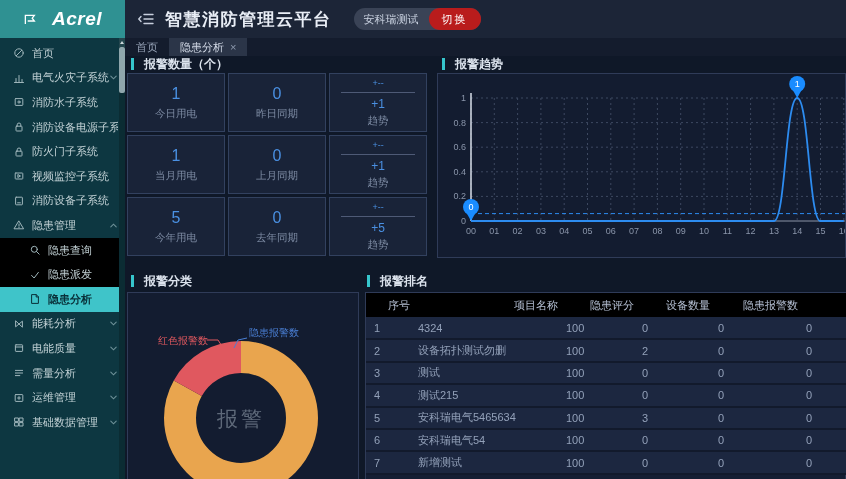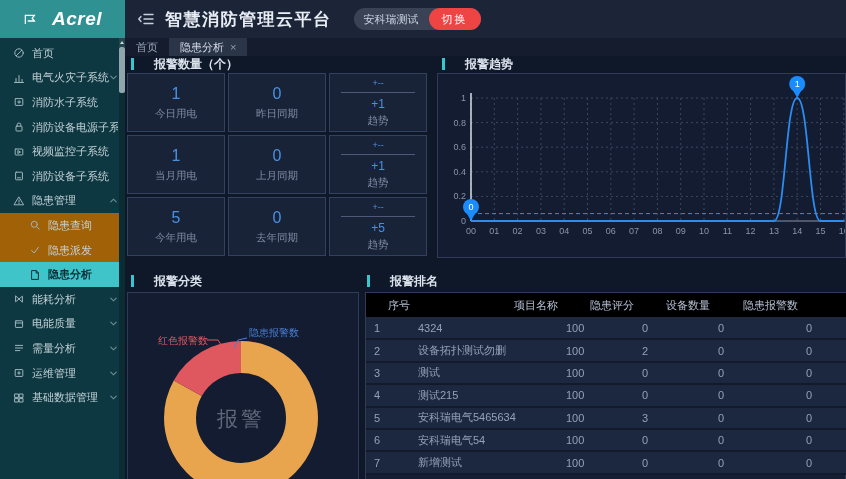--- a/index.html
+++ b/index.html
@@ -6,42 +6,42 @@
   html,body{width:846px;height:479px;overflow:hidden}
   body{background:#0f1828;font-family:"Liberation Sans","DejaVu Sans",sans-serif}
   #app{position:relative;width:846px;height:479px;overflow:hidden}
   
   header{position:absolute;top:0;left:0;right:0;height:38px;background:#1c2537;display:flex;align-items:center;z-index:5}
   .logo{width:125px;height:38px;background:#2f9192;color:#fff;display:flex;align-items:center;justify-content:center;gap:14px;font-weight:bold;font-style:italic;font-size:19px;letter-spacing:.5px;flex:none}
   .collapse{margin-left:12px;cursor:pointer;flex:none}
   .title{margin-left:10px;color:#e9eef6;font-size:17px;font-weight:bold;letter-spacing:1.5px}
   .badge{margin-left:22px;height:22px;display:flex;align-items:center;background:#3a4356;border-radius:11px;font-size:11px}
   .badge-label{padding:0 10px;color:#cdd5e3}
-  .switch{height:22px;padding:0 13px;border:none;border-radius:11px;background:#ef4444;color:#fff;font-size:11px;letter-spacing:2px;cursor:pointer}
+  .switch{height:22px;padding:0 13px;border:none;border-radius:11px;background:#b91c1c;color:#fff;font-size:11px;letter-spacing:2px;cursor:pointer}
   
   #sidebar{position:absolute;top:38px;left:0;width:125px;bottom:0;background:#0d3741;padding-top:3px;overflow:hidden}
   .mi{height:24.6px;display:flex;align-items:center;padding:0 7px 0 13px;color:#c3d2d6;font-size:11px;cursor:pointer}
   .mi-ico{margin-right:7px;flex:none}
   .mi-label{flex:1;white-space:nowrap;overflow:hidden}
   .chev{flex:none;opacity:.85}
-  .sub{background:#a16207}
+  .sub{background:#000000}
   .sub .mi{padding-left:29px}
   .mi.selected{background:#3fc4c9;color:#093039;font-weight:bold}
   .sb-scroll{position:absolute;top:0;right:0;width:6px;bottom:0;background:#0b2c33}
   .sb-arrow{position:absolute;top:0;right:0;width:6px;height:9px;background:#24464e}
   .sb-arrow:after{content:"";position:absolute;left:1px;top:3px;border-left:2px solid transparent;border-right:2px solid transparent;border-bottom:3px solid #cdd8db}
   .sb-thumb{position:absolute;top:9px;right:0;width:6px;height:46px;background:#8fa6ac;border-radius:2px}
   
   #tabbar{position:absolute;top:38px;left:125px;right:0;height:18px;background:#141c2d;display:flex}
   .tab{height:18px;display:flex;align-items:center;padding:0 11px;font-size:11px;color:#9aa6ba;cursor:pointer}
   .tab.active{background:#2b3548;color:#d6dde9}
   .tab-close{margin-left:6px;font-size:11px;color:#8d99ad;cursor:pointer}
   
   #main{position:absolute;left:125px;top:56px;right:0;bottom:0;background:#0f1828;overflow:hidden}
-  .sec-title{position:absolute;display:flex;align-items:center;gap:20px;font-size:12px;font-weight:bold;color:#dce3ed;height:14px}
+  .sec-title{position:absolute;display:flex;align-items:center;gap:10px;font-size:12px;font-weight:bold;color:#dce3ed;height:14px}
   .sec-title .bar{width:3px;height:12px;background:#36c6cd;display:inline-block}
   .panel{position:absolute;background:#131c30;border:1px solid #2f3b58}
   #cards{position:absolute;left:2px;top:17px;display:grid;grid-template-columns:repeat(3,98px);grid-auto-rows:59px;gap:3px}
   .card{background:#192338;border:1px solid #32415f;display:flex;flex-direction:column;align-items:center;justify-content:center}
   .card-val{font-size:16px;color:#4a90e2;line-height:20px}
   .card-lab{font-size:10.5px;color:#7e8ca4;margin-top:3px}
   .trend-top{font-size:9px;color:#4a90e2}
   .trend-div{width:74px;height:1px;background:#4e5a76;margin:4px 0}
   .trend-val{font-size:12px;color:#4a90e2}
   #trendPanel{left:312px;top:17px;right:0;height:185px}
@@ -99,20 +99,27 @@
             <circle cx="6" cy="6" r="1.1"></circle>
           </svg>
           <span class="mi-label">消防水子系统</span>
         </div>
         <div class="mi">
           <svg class="mi-ico" viewBox="0 0 12 12" width="12" height="12" fill="none" stroke="#9fb6bb" stroke-width="1" stroke-linecap="round" stroke-linejoin="round">
             <rect x="3" y="5.2" width="6" height="4.8" rx="0.6"></rect>
             <path d="M4.2 5.2V3.8a1.8 1.8 0 013.6 0v1.4"></path>
           </svg>
           <span class="mi-label">消防设备电源子系统</span>
+        </div>
+        <div class="mi">
+          <svg class="mi-ico" viewBox="0 0 12 12" width="12" height="12" fill="none" stroke="#9fb6bb" stroke-width="1" stroke-linecap="round" stroke-linejoin="round">
+            <rect x="3" y="5.2" width="6" height="4.8" rx="0.6"></rect>
+            <path d="M4.2 5.2V3.8a1.8 1.8 0 013.6 0v1.4"></path>
+          </svg>
+          <span class="mi-label">防火门子系统</span>
         </div>
         <div class="mi">
           <svg class="mi-ico" viewBox="0 0 12 12" width="12" height="12" fill="none" stroke="#9fb6bb" stroke-width="1" stroke-linecap="round" stroke-linejoin="round">
             <rect x="2.2" y="3" width="7.6" height="6" rx="0.6"></rect>
             <path d="M5.2 4.7l2.3 1.3-2.3 1.3z"></path>
           </svg>
           <span class="mi-label">视频监控子系统</span>
         </div>
         <div class="mi">
           <svg class="mi-ico" viewBox="0 0 12 12" width="12" height="12" fill="none" stroke="#9fb6bb" stroke-width="1" stroke-linecap="round" stroke-linejoin="round">

